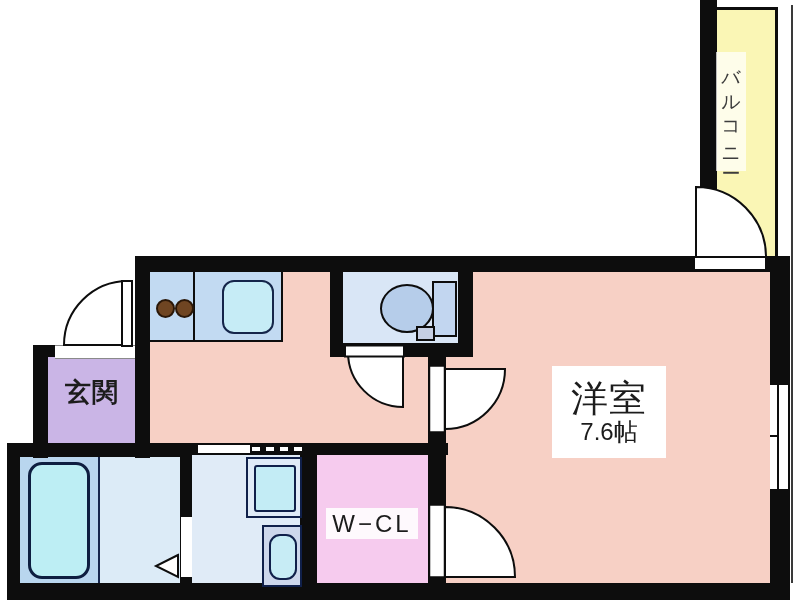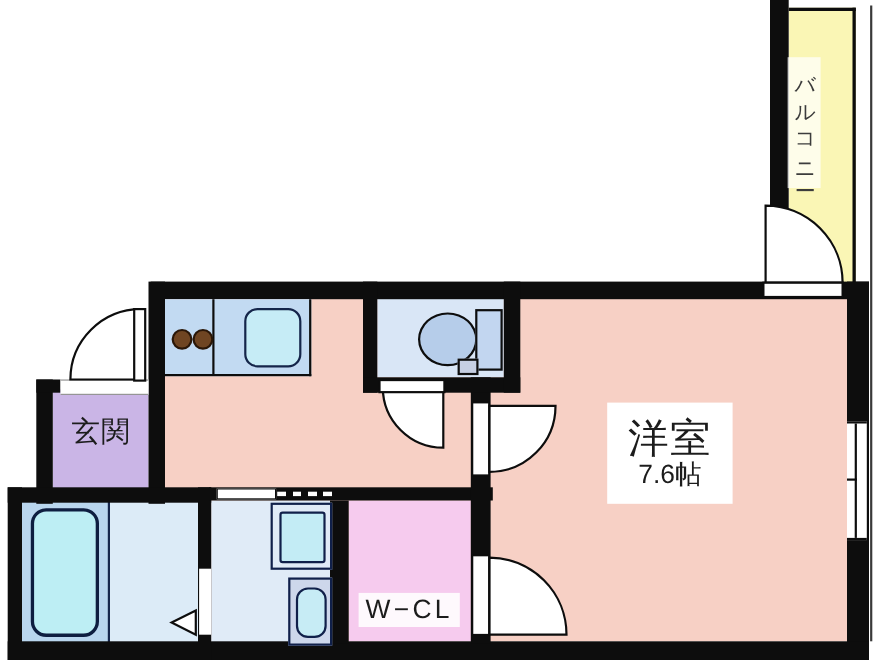--- a/index.html
+++ b/index.html
@@ -30,22 +30,22 @@
   #window-right .hline{position:absolute;left:0;top:50px;width:9px;height:2px;background:var(--wall);}
   #slide-bar{position:absolute;background:#fff;border:1px solid var(--wall);}
   #slide-dashes{position:absolute;background:repeating-linear-gradient(90deg,#fff 0 8px,transparent 8px 14px);}
   #genkan-opening{position:absolute;background:#fff;border-top:1px solid #8a8a8a;border-bottom:1px solid #8a8a8a;}
   #eaves{position:absolute;background:#3a3a3a;}
   
   .label{position:absolute;color:#1c1c1c;display:flex;align-items:center;justify-content:center;}
   #label-main{background:#ffffff;flex-direction:column;line-height:1.05;font-weight:500;text-align:left;}
   #label-main .l1{font-size:37px;letter-spacing:1px;}
   #label-main .l2{font-size:24px;}
-  #label-genkan{font-size:26px;font-weight:400;letter-spacing:1px;}
-  #label-wcl{background:rgba(255,255,255,.88);font-size:24px;font-weight:500;letter-spacing:3px;margin-top:31px;}
+  #label-genkan{font-size:26px;font-weight:700;letter-spacing:1px;}
+  #label-wcl{background:rgba(255,255,255,.88);font-size:24px;font-weight:500;letter-spacing:3px;}
   #label-balcony{writing-mode:vertical-rl;font-size:19px;color:#3c3c3c;letter-spacing:5px;background:rgba(255,255,255,.72);padding:4px 2px;font-weight:500;}
   svg.overlay{position:absolute;left:0;top:0;pointer-events:none;}
 </style>
 </head>
 <body>
 
 <div id="plan">
 
   <div class="fill" style="left:150px;top:270px;width:620px;height:313px;background:var(--floor);"></div>
   <div class="fill" style="left:48px;top:354px;width:87px;height:91px;background:var(--entrance_bg);"></div>

